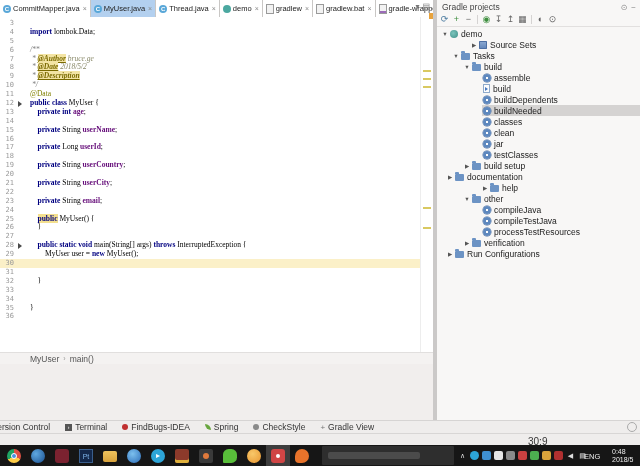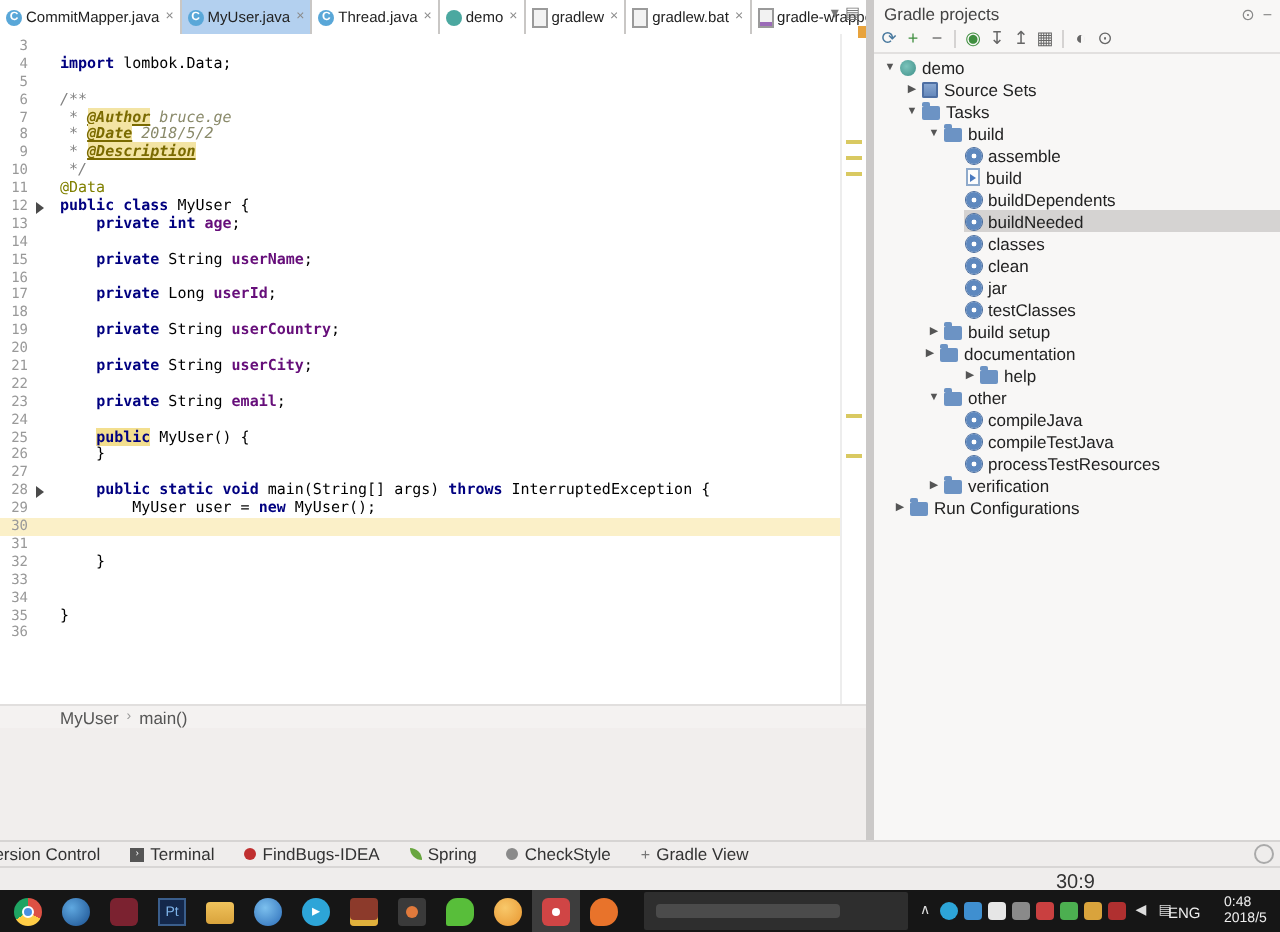--- a/index.html
+++ b/index.html
@@ -20,21 +20,21 @@
   .tclose{color:#8A8A8A;font-size:7px;margin-left:1px;}
   #tabmenu{position:absolute;right:210px;top:2px;display:flex;gap:3px;font-size:8px;color:#777;}
   
   #editor{position:absolute;left:0;top:17px;width:433px;height:335px;background:#FFFFFF;
           overflow:hidden;padding-top:2px;box-sizing:border-box;}
   .cline{position:relative;height:8.9px;line-height:8.9px;white-space:pre;
          font-family:"DejaVu Sans Mono",monospace;font-size:7.5px;color:#000;}
   .cline.hl{background:#FBF0C8;}
   .lnum{position:absolute;left:0;top:0;width:14px;text-align:right;color:#999;
         font-size:7px;font-family:"DejaVu Sans Mono",monospace;}
-  .lcode{position:absolute;left:30px;top:0;}
+  .lcode{position:absolute;left:30px;top:0;font-family:Liberation Serif, serif;}
   .runarrow{position:absolute;left:18px;top:1.5px;width:0;height:0;
             border-left:4px solid #4A4A4A;border-top:3px solid transparent;border-bottom:3px solid transparent;}
   .kw{color:#000080;font-weight:bold;}
   .pl{color:#000;}
   .fld{color:#660E7A;font-weight:bold;}
   .cmt{color:#808080;font-style:italic;}
   .doctag{color:#7A6A00;font-weight:bold;font-style:italic;text-decoration:underline;background:#F3E4A4;}
   .docval{color:#8A8A6A;font-style:italic;}
   .ann{color:#808000;}
   .kwhl{color:#000080;font-weight:bold;background:#F3DF8F;}
@@ -240,21 +240,21 @@
         <span class="gti ">⊙</span>
       </div>
     <div id="gtree">
         <div class="trow" style="padding-left: 4px;">
           <span class="chev">▼</span>
           <span class="rowc">
             <span class="ic ic-gradle"></span>
             <span>demo</span>
           </span>
         </div>
-        <div class="trow" style="padding-left: 15px;">
+        <div class="trow" style="padding-left: 33px;">
           <span class="chev">▶</span>
           <span class="rowc">
             <span class="ic ic-sourcesets"></span>
             <span>Source Sets</span>
           </span>
         </div>
         <div class="trow" style="padding-left: 15px;">
           <span class="chev">▼</span>
           <span class="rowc">
             <span class="ic ic-folder"></span>
@@ -324,21 +324,21 @@
             <span>testClasses</span>
           </span>
         </div>
         <div class="trow" style="padding-left: 26px;">
           <span class="chev">▶</span>
           <span class="rowc">
             <span class="ic ic-folder"></span>
             <span>build setup</span>
           </span>
         </div>
-        <div class="trow" style="padding-left: 24px;">
+        <div class="trow" style="padding-left: 9px;">
           <span class="chev">▶</span>
           <span class="rowc">
             <span class="ic ic-folder"></span>
             <span>documentation</span>
           </span>
         </div>
         <div class="trow" style="padding-left: 44px;">
           <span class="chev">▶</span>
           <span class="rowc">
             <span class="ic ic-folder"></span>

